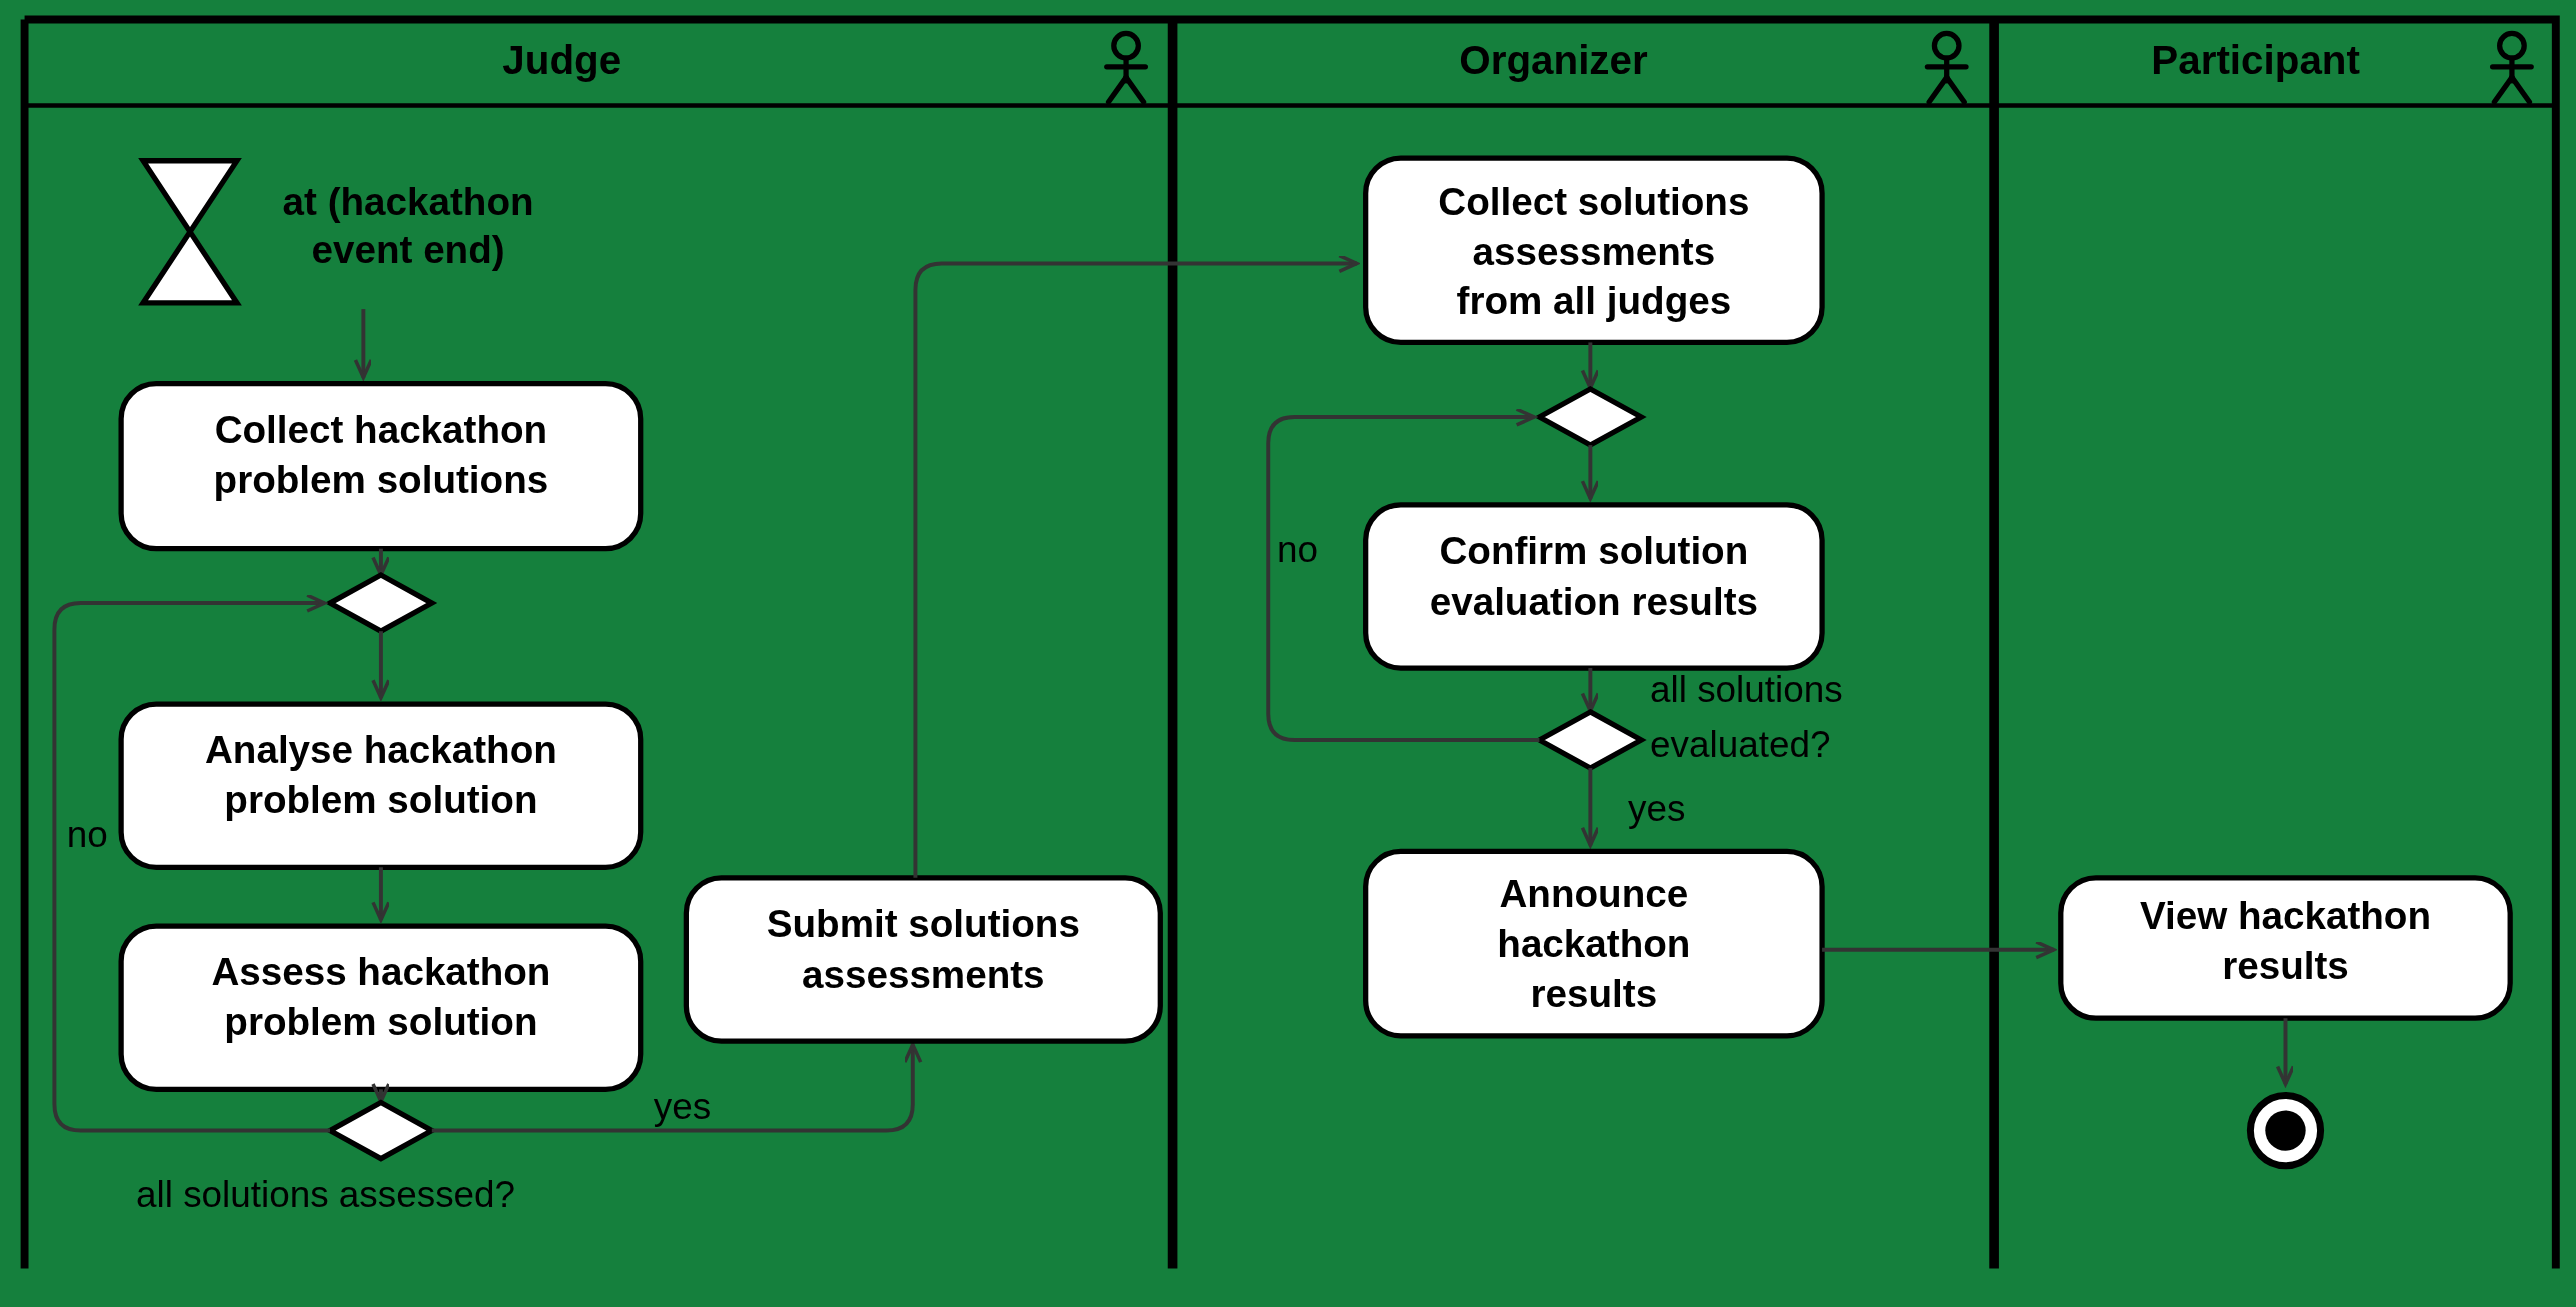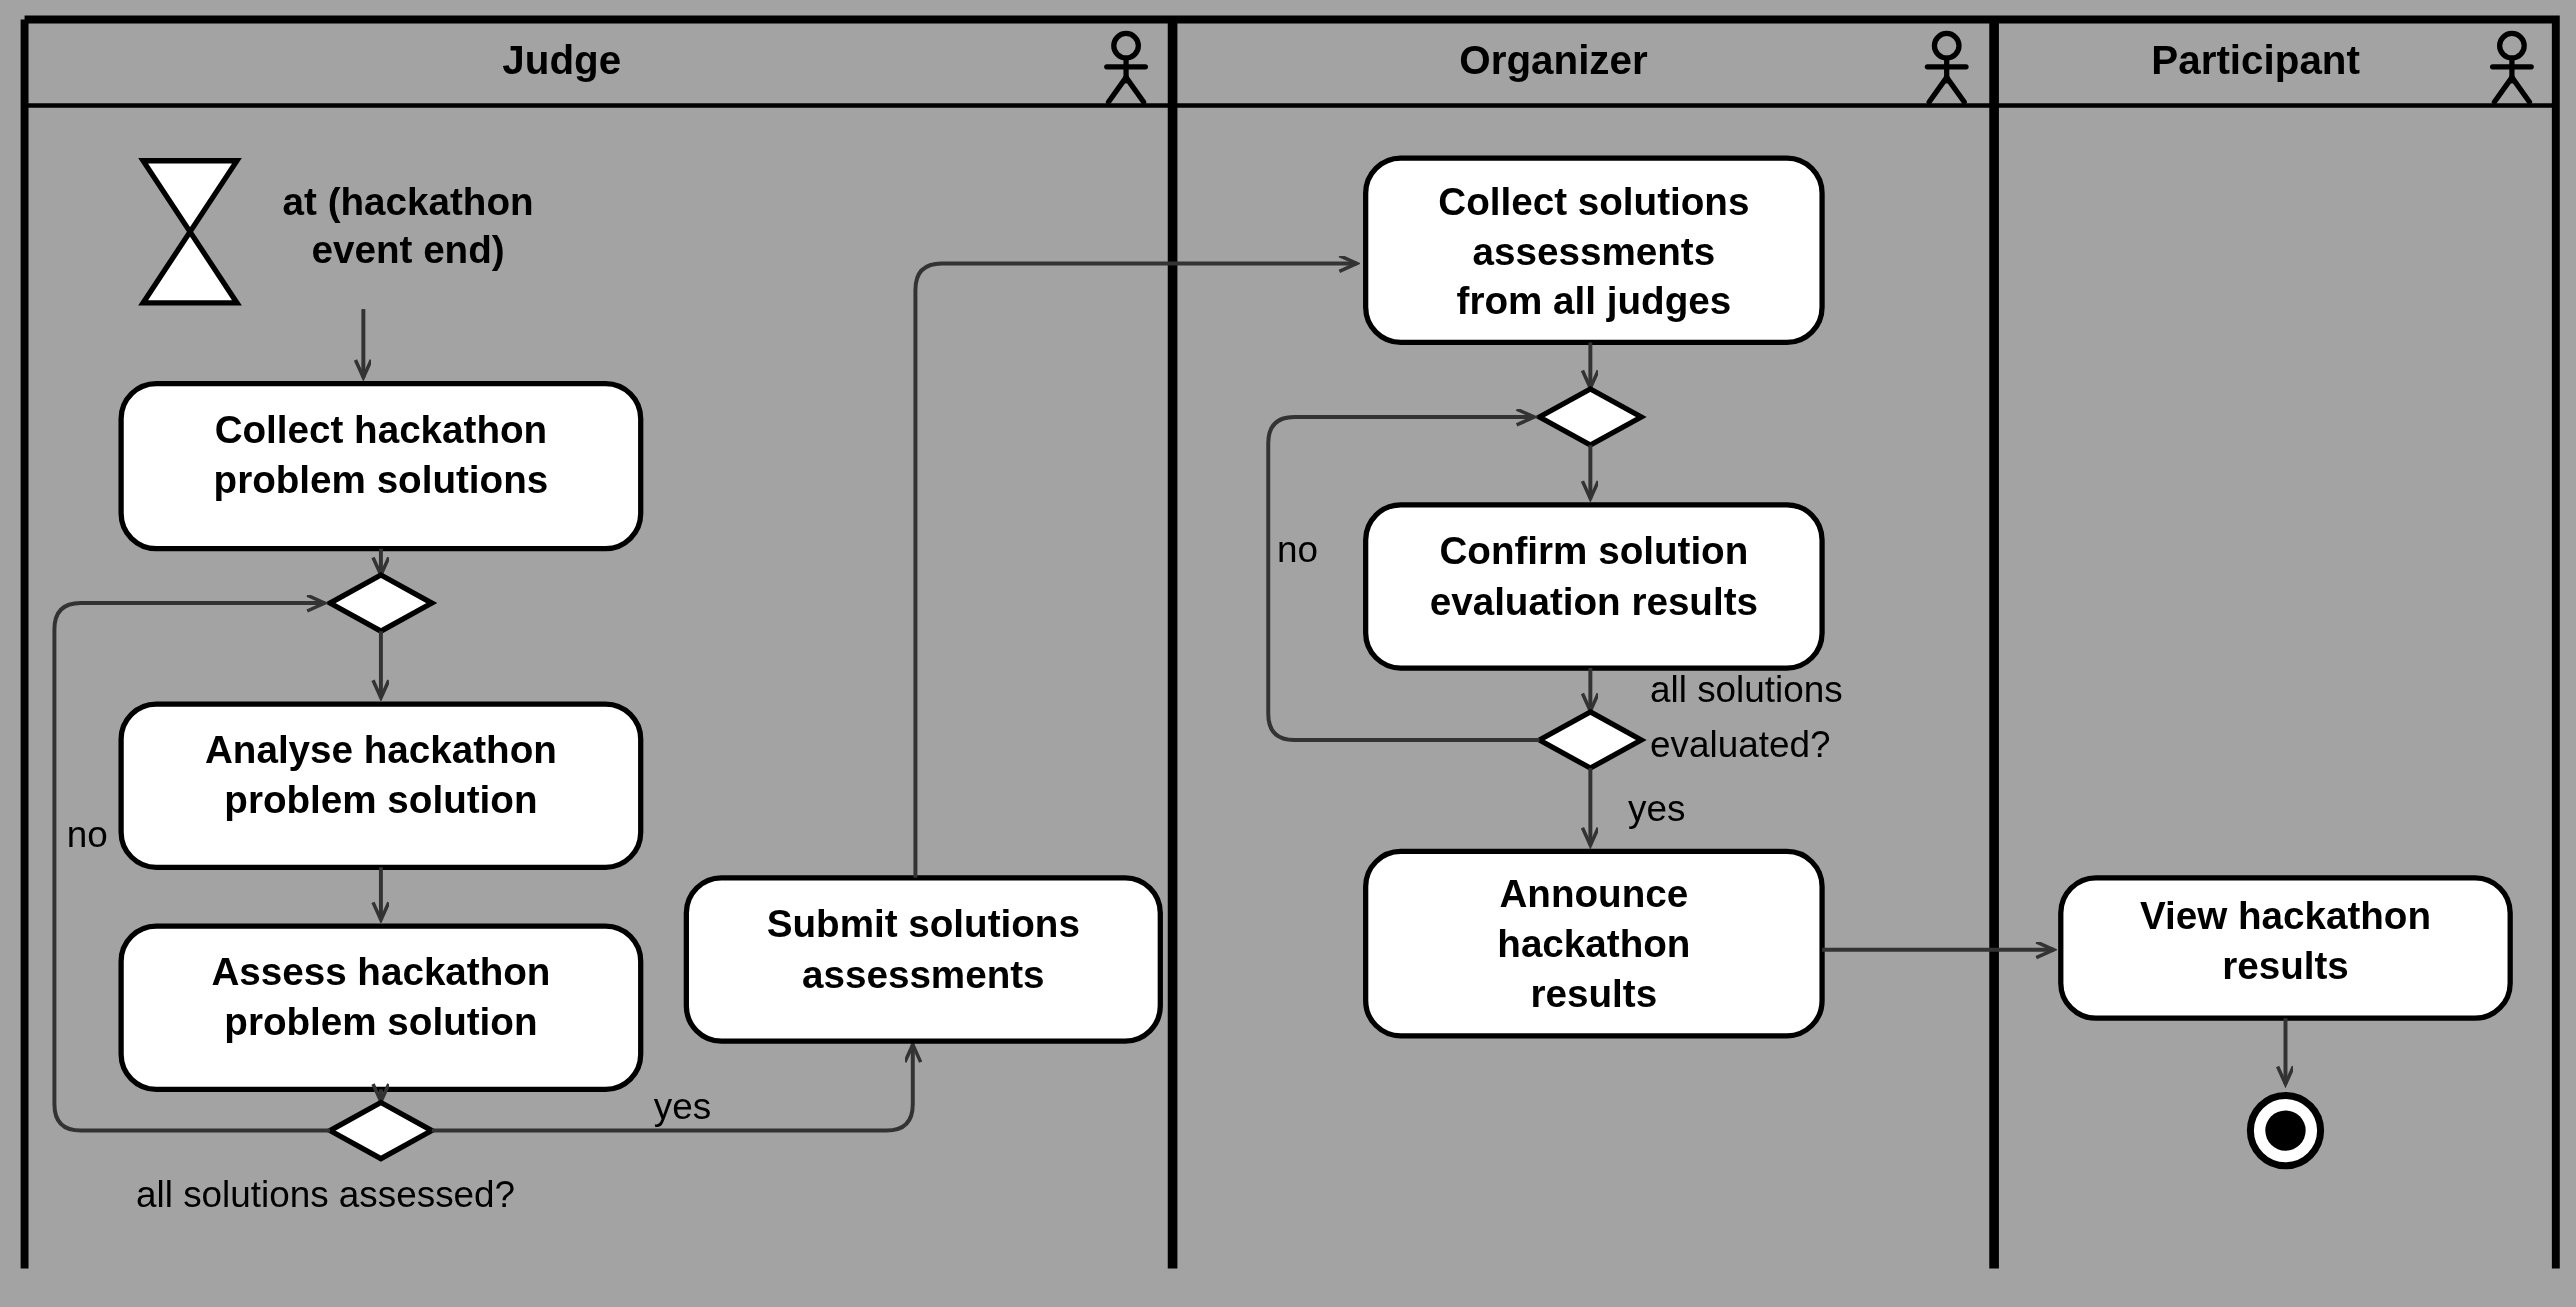--- a/index.html
+++ b/index.html
@@ -1,17 +1,17 @@
 <!DOCTYPE html>
 <html style="font-size:14px"><head>
 <meta charset="utf-8">
 <style>
   html,body{margin:0;padding:0;background:#ffffff;}
   body{font-family:"Liberation Sans",sans-serif;}
-  #stage{position:relative;width:2576px;height:1308px;background:#a3a3a3;overflow:hidden;}
+  #stage{position:relative;width:2576px;height:1308px;background:#15803d;overflow:hidden;}
   svg{position:absolute;top:0;left:0;width:2576px;height:1308px;}
   .lane-title{font-size:46px;font-weight:bold;fill:#000;text-anchor:middle;dominant-baseline:middle;}
   .act-label{font-size:44px;font-weight:bold;fill:#000;text-anchor:middle;}
   .guard{font-size:42px;font-weight:normal;fill:#000;}
   .frame{fill:none;stroke:#000;stroke-width:9;}
   .hdr{fill:none;stroke:#000;stroke-width:5;}
   .divider{stroke:#000;stroke-width:11;}
   .node{fill:#fff;stroke:#000;stroke-width:6;}
   .flow{fill:none;stroke:#333;stroke-width:4.5;}
   .actor{fill:none;stroke:#000;stroke-width:6;stroke-linecap:round;}

